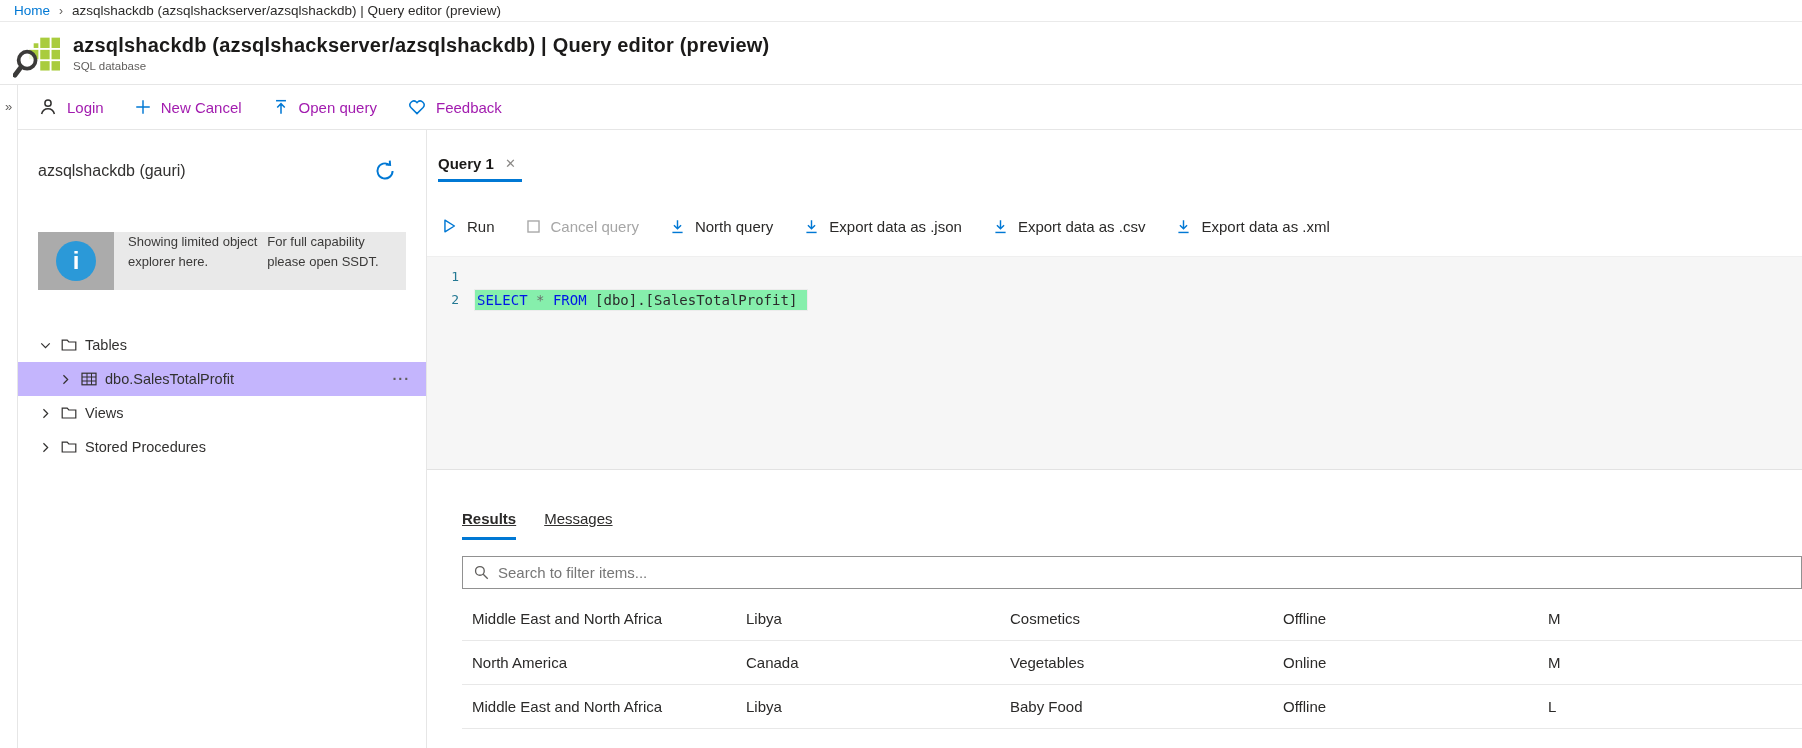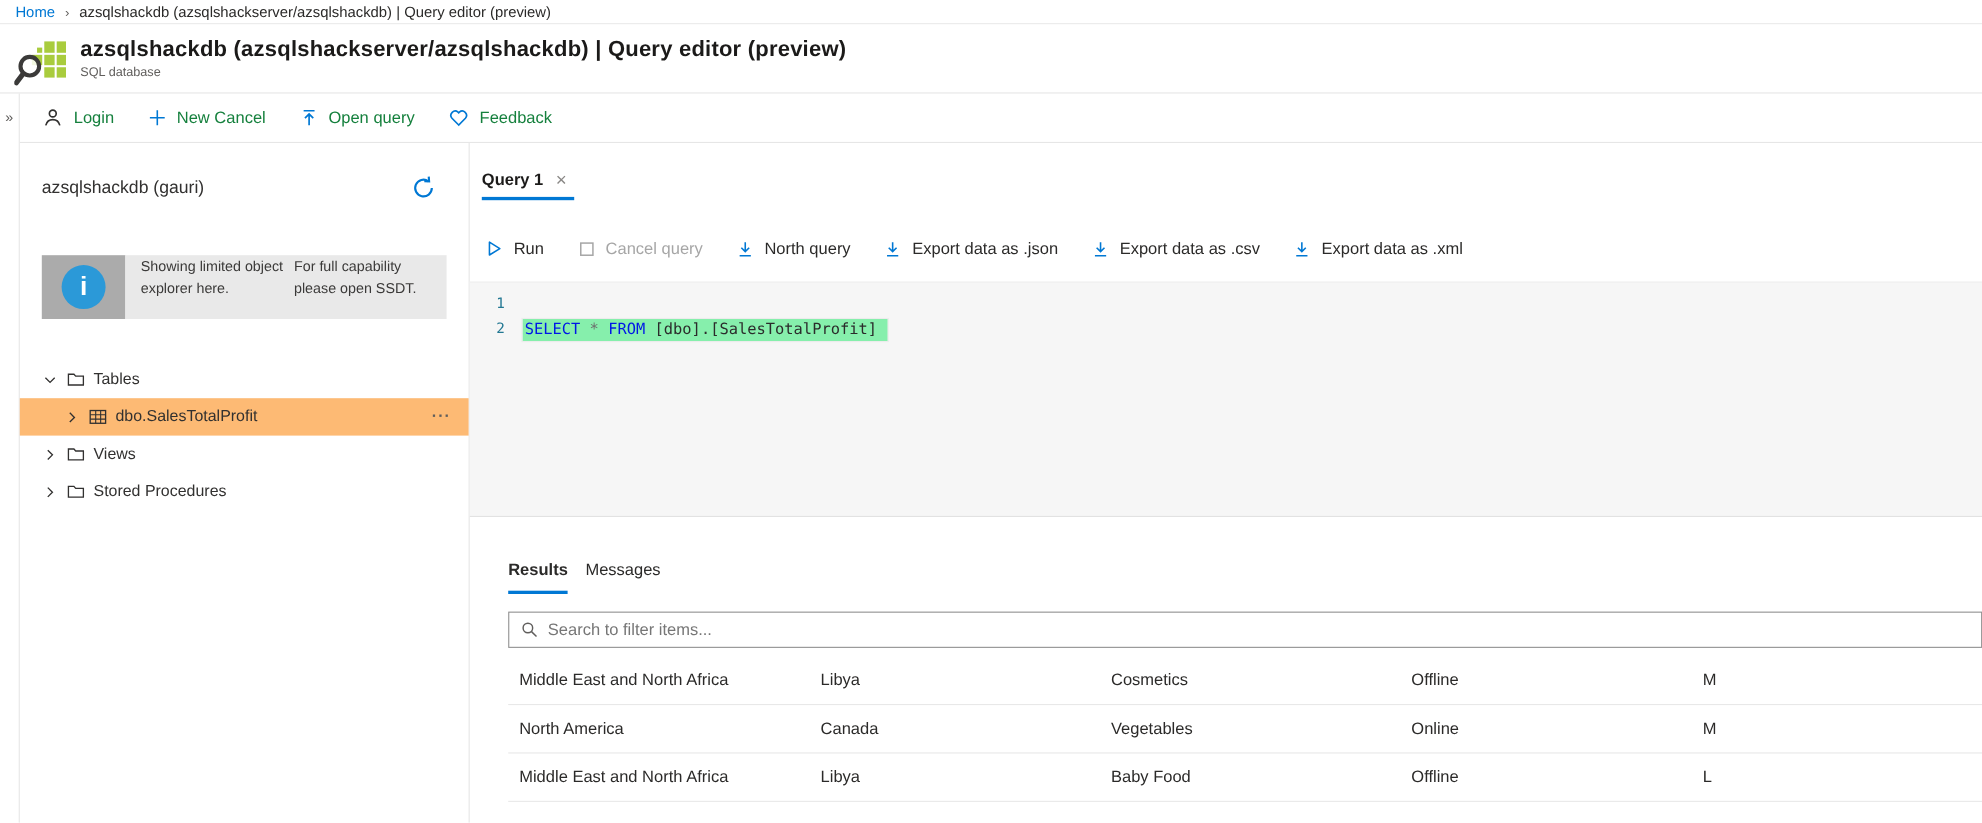--- a/index.html
+++ b/index.html
@@ -19,40 +19,40 @@
   .db-icon { width:47px; height:47px; margin-top:4px; }
   .title { font-size:20px; font-weight:bold; color:#1b1a19; letter-spacing:.2px; }
   .subtitle { font-size:11.5px; color:#605e5c; margin-top:3px; }
 
   
   .shell { display:flex; height:664px; border-top:1px solid #e6e6e6; }
   .rail { width:18px; border-right:1px solid #e6e6e6; display:flex; justify-content:center;
           padding-top:14px; color:#605e5c; font-size:13px; cursor:pointer; }
   .shell-right { flex:1; display:flex; flex-direction:column; min-width:0; }
   .cmdbar { height:45px; border-bottom:1px solid #e6e6e6; display:flex; align-items:center;
-            gap:30px; padding-left:20px; font-size:15px; color:#15803d; }
+            gap:30px; padding-left:20px; font-size:15px; color:#a21caf; }
   .cmd-item { display:flex; align-items:center; gap:9px; cursor:pointer; }
 
   .body { flex:1; display:flex; min-height:0; }
 
   
   .sidebar { width:409px; border-right:1px solid #e6e6e6; flex-shrink:0; }
   .db-row { margin-top:28px; padding:0 28px 0 20px; display:flex; align-items:center; justify-content:space-between; }
   .db-name { font-size:16px; color:#323130; }
   .refresh-btn { cursor:pointer; }
   .notice { margin:48px 20px 0 20px; display:flex; height:58px; }
   .notice-left { width:76px; background:#ababab; display:flex; align-items:center; justify-content:center; }
   .info-circle { width:40px; height:40px; border-radius:50%; background:#2b99d8; color:#fff;
                  display:flex; align-items:center; justify-content:center; font-size:24px; font-weight:bold; }
   .notice-right { flex:1; background:#e9e9e9; display:flex; flex-direction:row; justify-content:center;
                   padding-left:14px; font-size:13px; color:#3b3a39; line-height:1.5; }
   .tree { margin-top:38px; }
   .tree-row { height:34px; display:flex; align-items:center; gap:7px; padding-left:20px; font-size:14.5px; cursor:pointer; }
   .tree-row.child { padding-left:40px; }
-  .tree-row.selected { background:#fdba74; }
+  .tree-row.selected { background:#c4b5fd; }
   .tree-row .spacer { flex:1; }
   .tree-ellipsis { margin-right:16px; color:#605e5c; letter-spacing:1px; font-weight:bold; cursor:pointer; }
 
   
   .main { flex:1; display:flex; flex-direction:column; min-width:0; }
   .tabbar { height:52px; display:flex; align-items:flex-end; padding-left:11px; }
   .qtab { display:flex; align-items:center; gap:11px; padding:0 6px 7px 0;
           border-bottom:3px solid #0078d4; cursor:pointer; }
   .qtab-label { font-size:15px; font-weight:bold; color:#1b1a19; }
   .qtab-close { color:#8a8886; font-size:13px; cursor:pointer; }
@@ -67,21 +67,21 @@
   .code-line { display:flex; align-items:center; height:23px; }
   .gutter { width:48px; text-align:right; padding-right:16px; color:#237893; font-size:13px; flex-shrink:0; }
   .code { white-space:pre; }
   .code.current { background:#86efac; outline:1px solid #ececec; padding:2px 10px 2px 2px; }
   .tok-kw { color:#0017e6; }
   .tok-op { color:#6d6d6d; }
   .tok-id { color:#2b2b2b; }
 
   
   .results { margin-top:40px; padding-left:35px; flex:1; min-height:0; }
-  .rtabs { display:flex; gap:16px; height:30px; font-size:15px; }
+  .rtabs { display:flex; gap:28px; height:30px; font-size:15px;text-decoration:underline; }
   .rtab { cursor:pointer; color:#2b2a29; }
   .rtab.active { font-weight:bold; border-bottom:3px solid #0078d4; padding-bottom:5px; }
   .searchbox { margin-top:16px; height:33px; border:1px solid #919191; display:flex; align-items:center;
                gap:8px; padding:0 10px; background:#fff; }
   .searchbox input { flex:1; border:none; outline:none; background:transparent; font-size:15px;
                      font-family:"Liberation Sans",sans-serif; color:#323130; }
   .searchbox input::placeholder { color:#767676; }
 
   .rtable { margin-top:8px; }
   .thead, .trow { display:grid; grid-template-columns:274px 264px 273px 265px 1fr;

